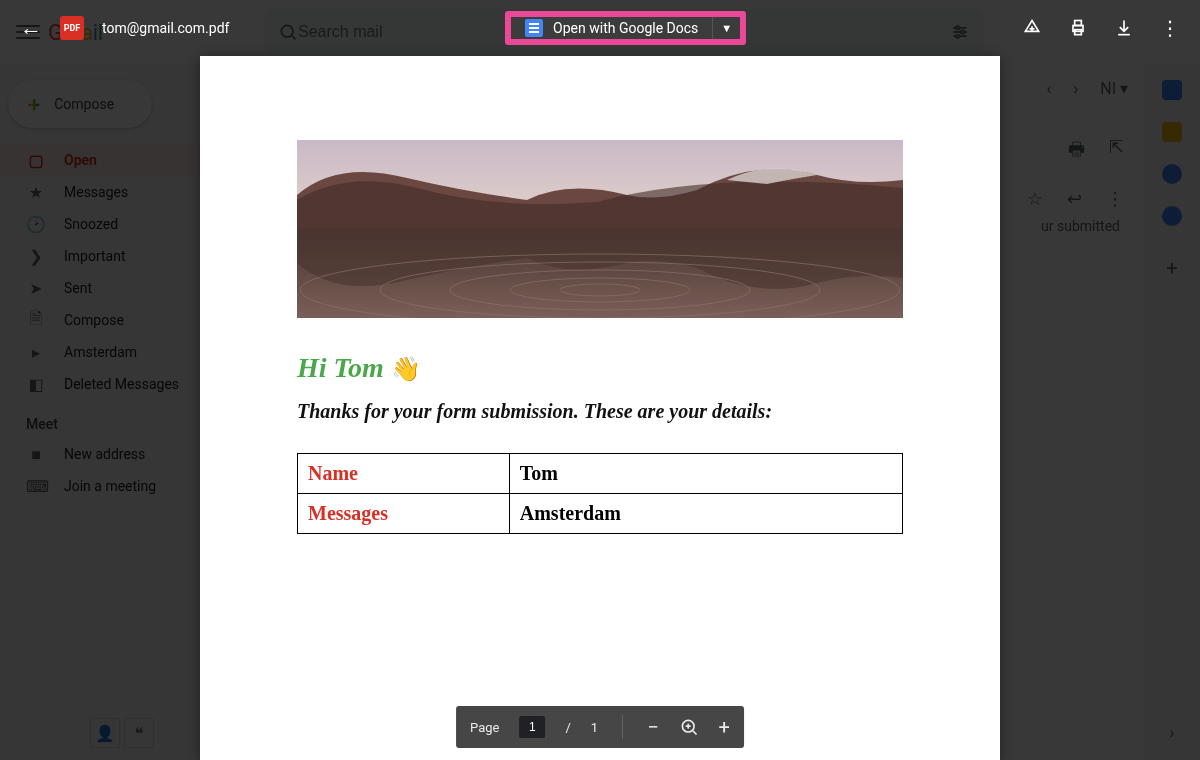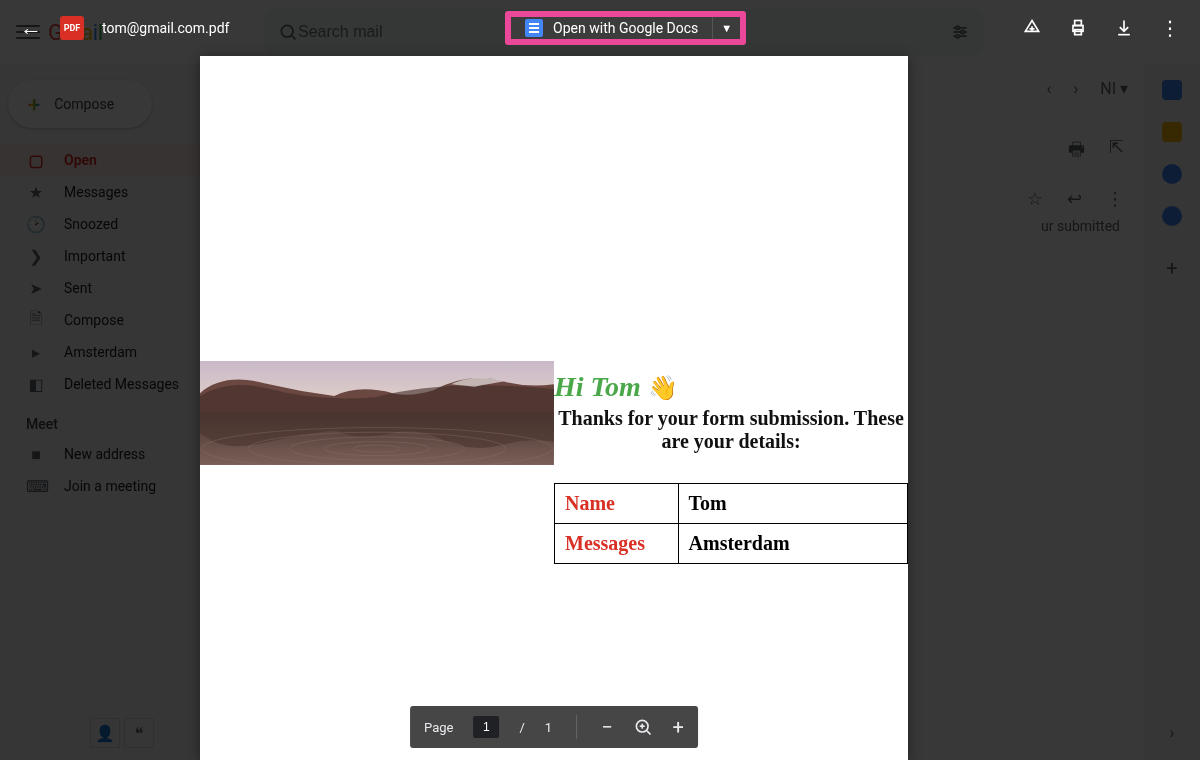--- a/index.html
+++ b/index.html
@@ -39,28 +39,28 @@
   .back-arrow{ font-size:22px;}
   .pdf-badge{ width:24px;height:24px;background:#d93025;color:#fff;font-size:9px;font-weight:700;display:flex;align-items:center;justify-content:center;border-radius:3px;}
   .file-name{ font-size:14px;}
   .open-with{ margin-left:auto; display:flex; align-items:center; background:#3c3c3c; border:6px solid #ec4899; border-radius:3px; overflow:hidden; height:34px;}
   .open-with .main{ display:flex; align-items:center; gap:10px; padding:0 14px; font-size:14px;}
   .docs-ico{ width:18px;height:18px;background:#4285F4;border-radius:2px;display:flex;align-items:center;justify-content:center;}
   .docs-ico::after{content:"";width:10px;height:2px;background:#fff;box-shadow:0 -4px 0 #fff,0 4px 0 #fff;}
   .open-with .caret{ width:28px; border-left:1px solid #555; display:flex;align-items:center;justify-content:center;font-size:11px;height:100%;}
   .viewer-actions{ margin-left:auto; display:flex; gap:26px; font-size:20px; align-items:center;}
   
-  .page-wrap { position:absolute; top:56px; left:200px; width:708px; bottom:0; background:#fff; box-shadow:0 2px 12px rgba(0,0,0,.4); padding:84px 0 0 0; display:flex; flex-direction:row; align-items:center;}
+  .page-wrap { position:absolute; top:56px; left:200px; width:800px; bottom:0; background:#fff; box-shadow:0 2px 12px rgba(0,0,0,.4); padding:84px 0 0 0; display:flex; flex-direction:column; align-items:center;}
   .hero { width:606px; height:178px; position:relative; overflow:hidden;}
   .hero svg{position:absolute;inset:0;}
   .doc-body{ width:606px; padding-top:34px; font-family: 'Brush Script MT','Segoe Script',cursive;}
   .greet{ font-size:28px; font-weight:700; font-style:italic;}
   .greet .hi{ color:#4aa84a;}
   .greet .wave{ font-style:normal; font-size:24px;}
-  .thanks{ font-size:20px; font-weight:700; color:#111; margin-top:4px;text-align:center;}
+  .thanks{ font-size:20px; font-weight:700; font-style:italic; color:#111; margin-top:16px;}
   table.details{ width:100%; border-collapse:collapse; margin-top:30px; font-size:20px; font-weight:700; }
   table.details td{ border:1.5px solid #000; padding:8px 10px;}
   table.details td:first-child{ width:35%; color:#d93025;}
   
   .page-controls{ position:absolute; bottom:12px; left:50%; transform:translateX(-50%); background:rgba(60,60,60,.95); color:#e8eaed; height:42px; border-radius:3px; display:flex; align-items:center; padding:0 14px; gap:20px; font-size:13px;}
   .page-controls input{ width:26px; height:22px; background:#202124;border:none;color:#fff;text-align:center;border-radius:2px;font-size:12px;}
   .page-controls .zbtn{ font-size:20px; cursor:pointer;}
   .svgico{width:20px;height:20px;display:inline-flex;}
   .svgico svg{width:100%;height:100%;}
 </style>

